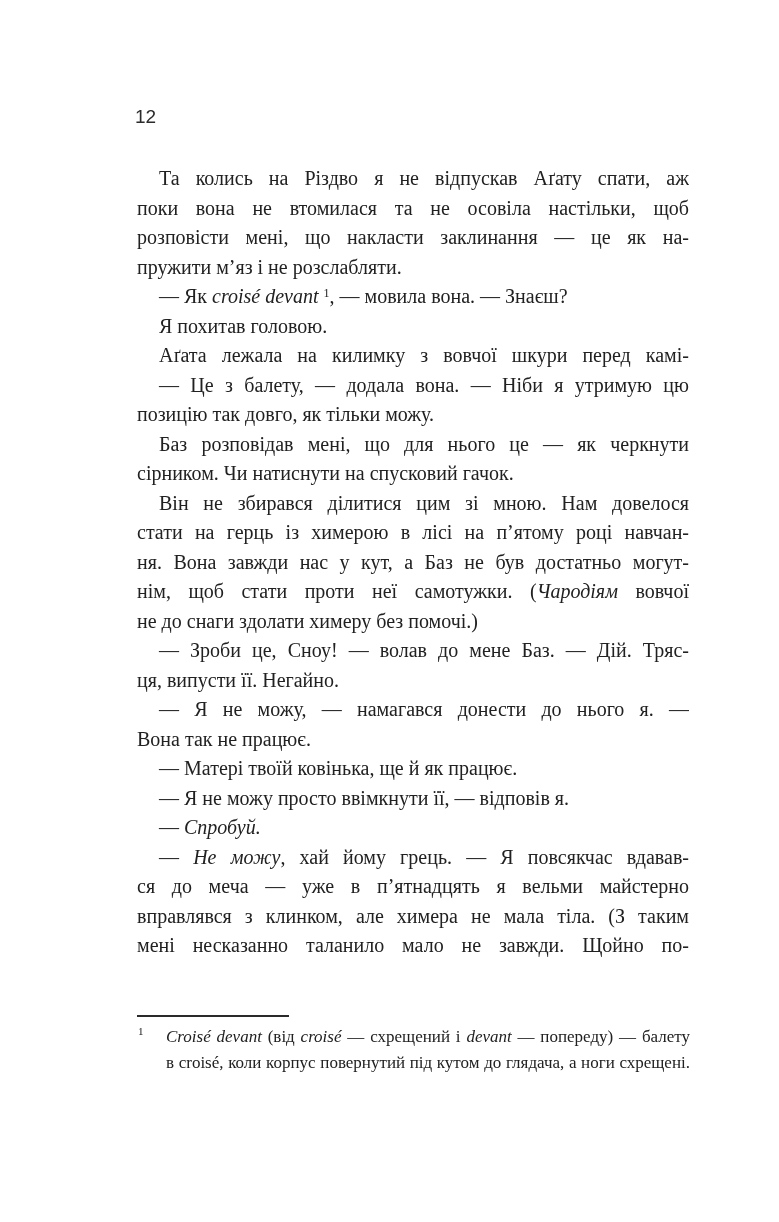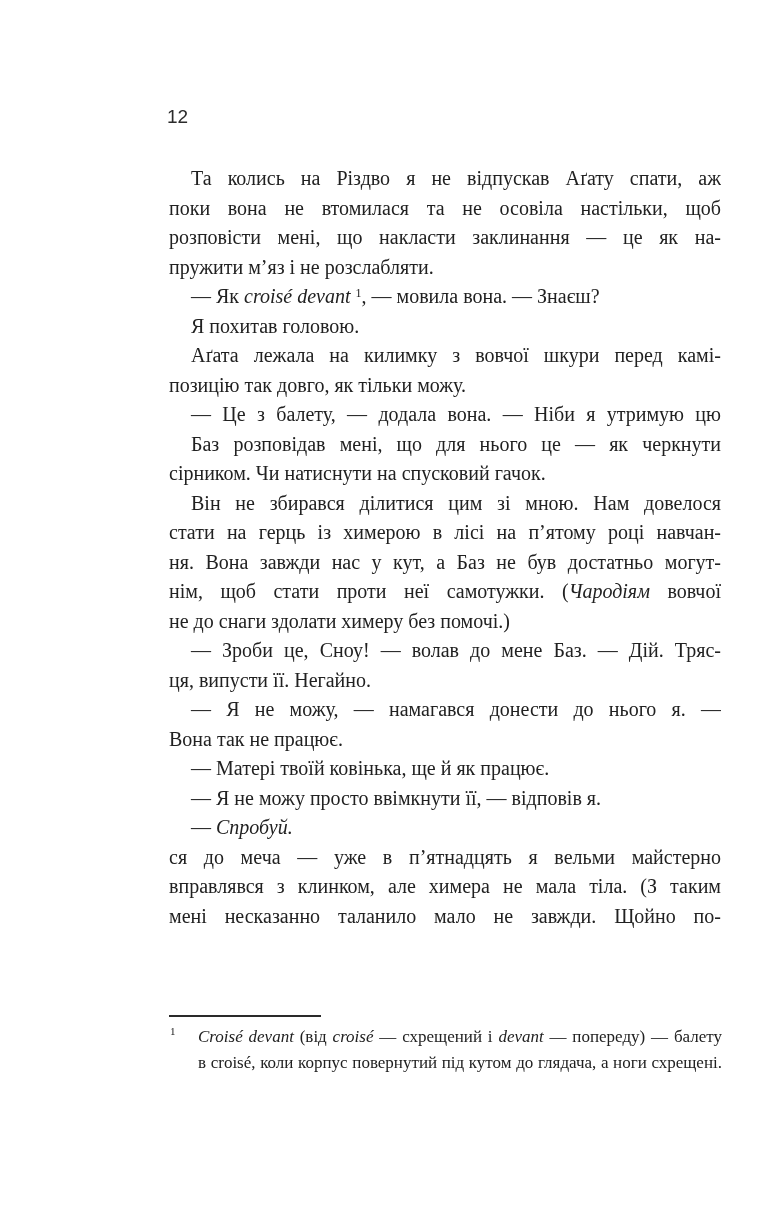--- a/index.html
+++ b/index.html
@@ -11,21 +11,20 @@
     height: 1222px;
     background: #ffffff;
     position: relative;
     overflow: hidden;
     font-family: "Liberation Serif", "DejaVu Serif", serif;
     color: #212121;
   }
   .page {
     position: absolute;
     inset: 0;
-    margin-left: 32px;
   }
   .page-number {
     position: absolute;
     left: 135px;
     top: 106px;
     font-family: "Liberation Sans", "DejaVu Sans", sans-serif;
     font-size: 19px;
     line-height: 22px;
     color: #2b2b2b;
   }
@@ -103,36 +102,37 @@
   <div class="page-number">12</div>
 
   <div class="body-text">
       <div class="line indent"><span>Та колись на Різдво я не відпускав Аґату спати, аж</span></div>
       <div class="line"><span>поки вона не втомилася та не осовіла настільки, щоб</span></div>
       <div class="line"><span>розповісти мені, що накласти заклинання — це як на-</span></div>
       <div class="line last"><span>пружити м’яз і не розслабляти.</span></div>
       <div class="line last indent"><span>— Як </span><span class="it">croisé devant</span><span> </span><sup>1</sup><span>, — мовила вона. — Знаєш?</span></div>
       <div class="line last indent"><span>Я похитав головою.</span></div>
       <div class="line indent"><span>Аґата лежала на килимку з вовчої шкури перед камі-</span></div>
+      <div class="line indent"><span>— Це з балету, — додала вона. — Ніби я утримую цю</span></div>
       <div class="line last"><span>позицію так довго, як тільки можу.</span></div>
-      <div class="line indent"><span>— Це з балету, — додала вона. — Ніби я утримую цю</span></div>
       <div class="line indent"><span>Баз розповідав мені, що для нього це — як черкнути</span></div>
       <div class="line last"><span>сірником. Чи натиснути на спусковий гачок.</span></div>
       <div class="line indent"><span>Він не збирався ділитися цим зі мною. Нам довелося</span></div>
       <div class="line"><span>стати на герць із химерою в лісі на п’ятому році навчан-</span></div>
       <div class="line"><span>ня. Вона завжди нас у кут, а Баз не був достатньо могут-</span></div>
       <div class="line"><span>нім, щоб стати проти неї самотужки. (</span><span class="it">Чародіям</span><span> вовчої</span></div>
       <div class="line last"><span>не до снаги здолати химеру без помочі.)</span></div>
       <div class="line indent"><span>— Зроби це, Сноу! — волав до мене Баз. — Дій. Тряс-</span></div>
       <div class="line last"><span>ця, випусти її. Негайно.</span></div>
       <div class="line indent"><span>— Я не можу, — намагався донести до нього я. —</span></div>
       <div class="line last"><span>Вона так не працює.</span></div>
       <div class="line last indent"><span>— Матері твоїй ковінька, ще й як працює.</span></div>
       <div class="line last indent"><span>— Я не можу просто ввімкнути її, — відповів я.</span></div>
       <div class="line last indent"><span>— </span><span class="it">Спробуй.</span></div>
+      <div class="line indent"><span>— </span><span class="it">Не можу</span><span>, хай йому грець. — Я повсякчас вдавав-</span></div>
       <div class="line"><span>ся до меча — уже в п’ятнадцять я вельми майстерно</span></div>
       <div class="line"><span>вправлявся з клинком, але химера не мала тіла. (З таким</span></div>
       <div class="line"><span>мені несказанно таланило мало не завжди. Щойно по-</span></div>
     </div>
 
   <div class="footnote">
     <div class="footnote-rule"></div>
     <div class="footnote-body">
       <span class="footnote-marker">1</span>
       <div class="footnote-lines">

